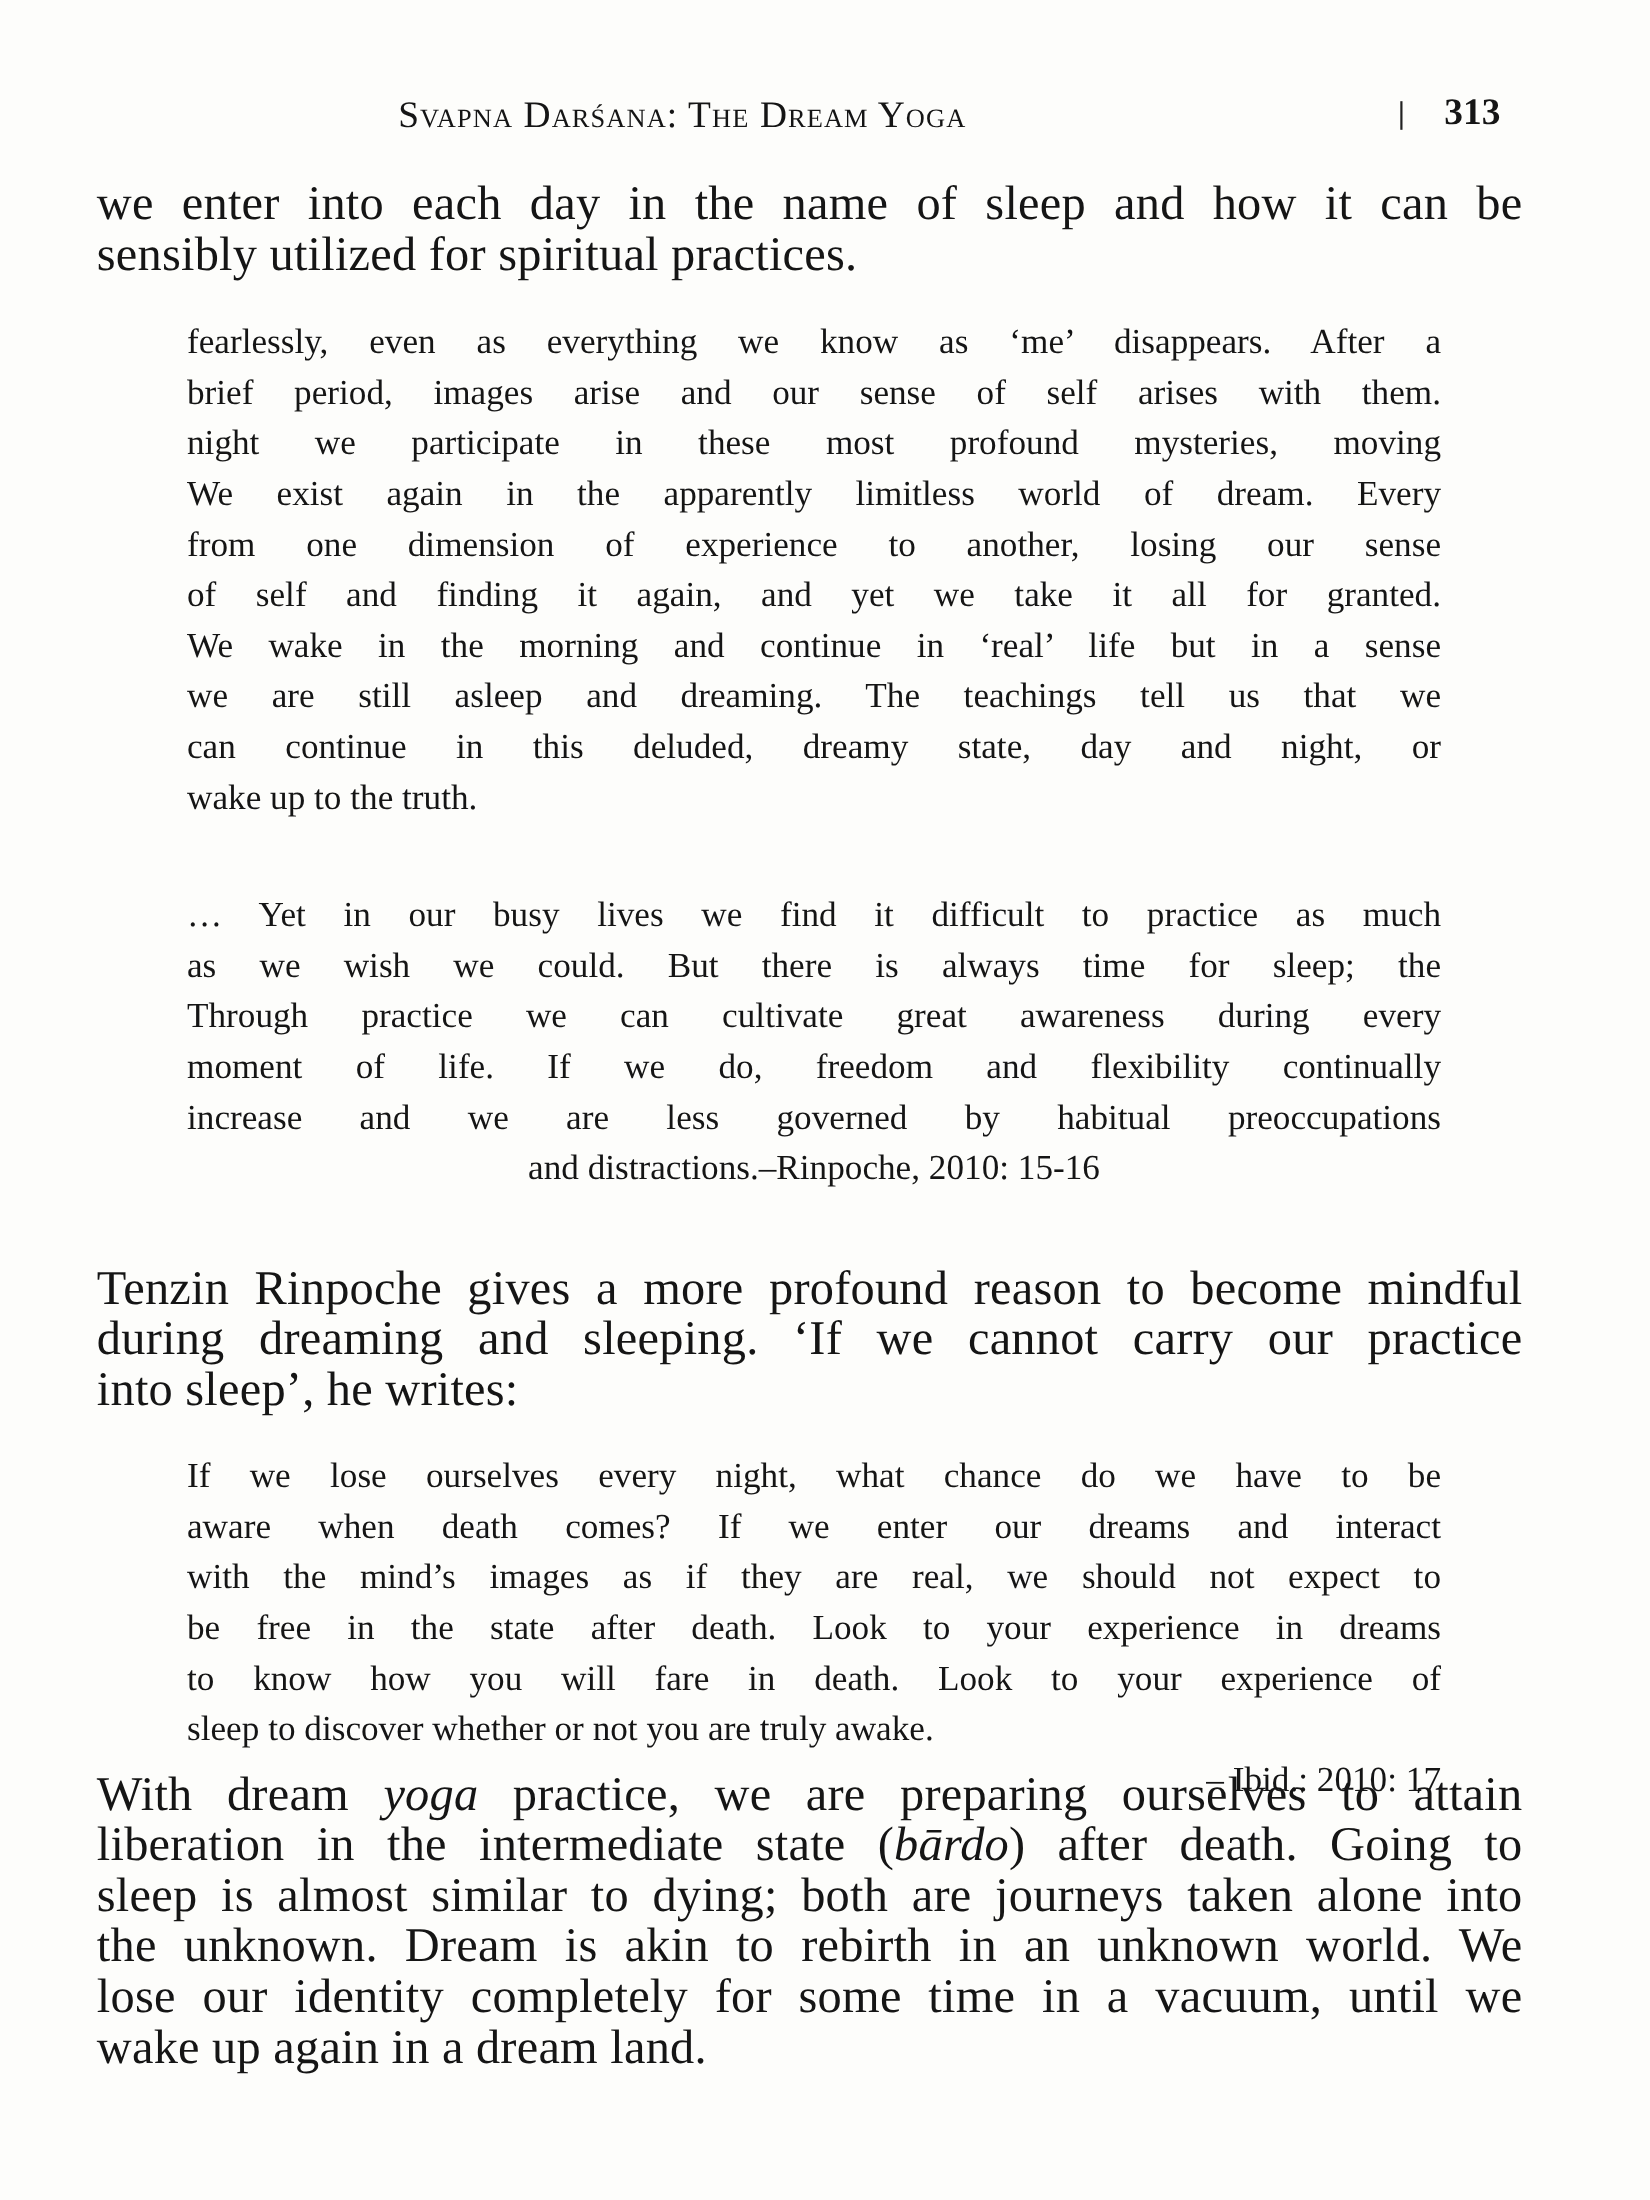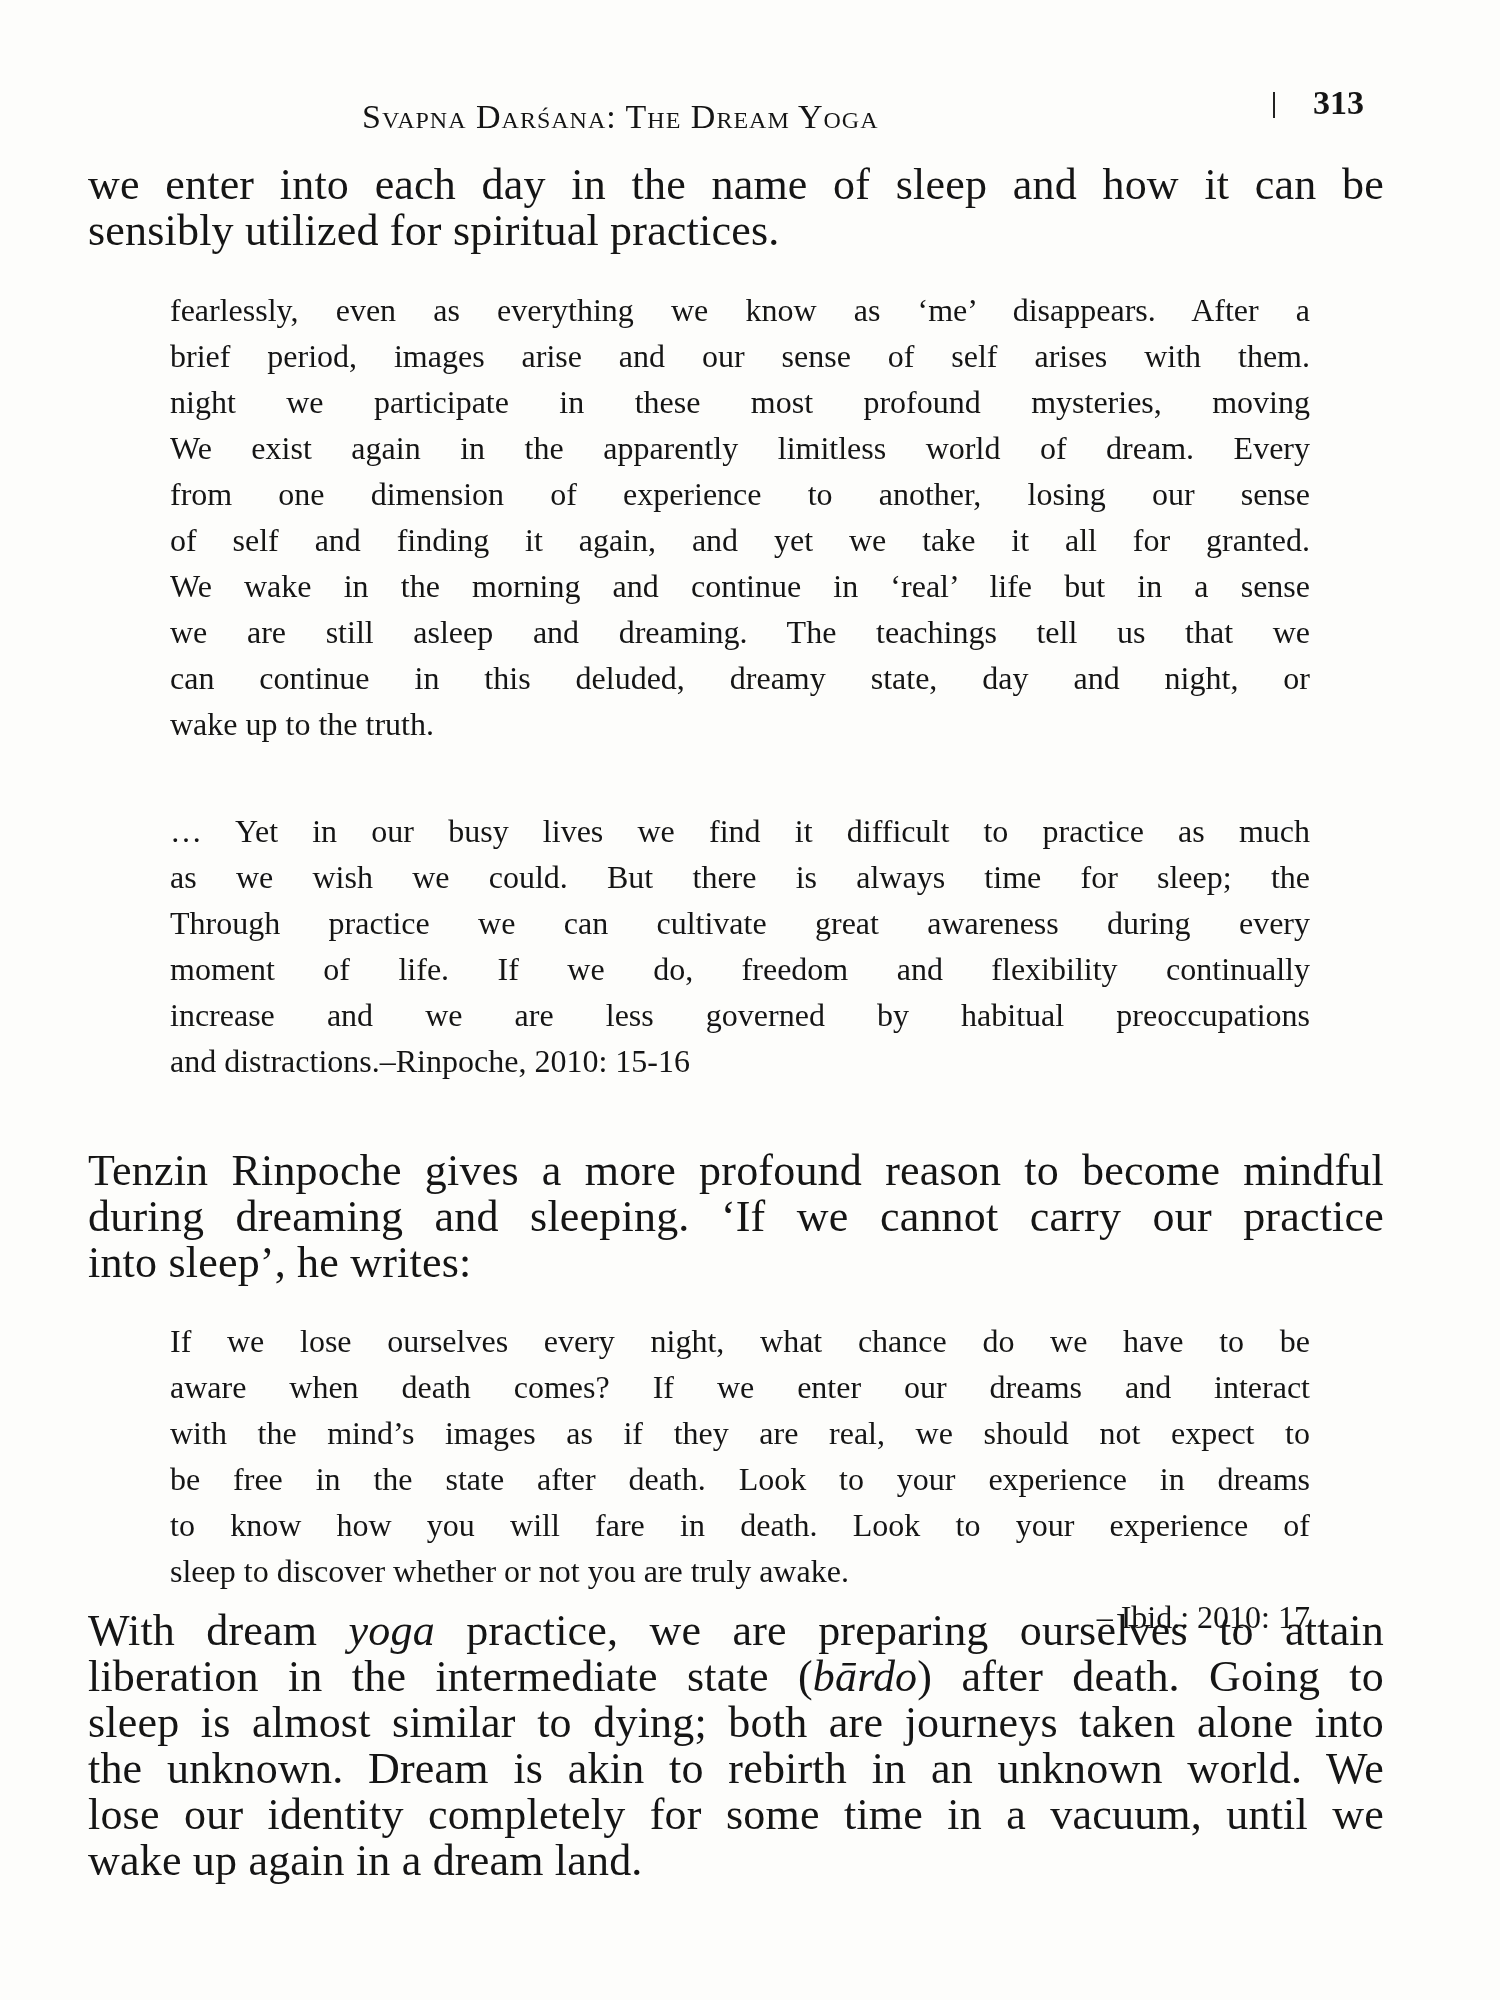--- a/index.html
+++ b/index.html
@@ -12,38 +12,37 @@
     overflow: hidden;
   }
   .page { position: absolute; left: 0; top: 0; width: 1500px; height: 2000px; }
   .running-head {
     position: absolute; top: 82px; left: 0; width: 1500px; height: 50px;
   }
   .rh-title {
     position: absolute; left: 362px; top: 4px;
     font-size: 34px; letter-spacing: 1px;
     font-variant: small-caps;
-    margin-top: 12px;
   }
   .rh-bar {
     position: absolute; left: 1273px; top: 10px;
     width: 2px; height: 26px; background: #222;
   }
   .rh-page {
     position: absolute; left: 1313px; top: 2px;
     font-size: 34px;
     font-weight: bold;
   }
   .block { position: absolute; }
   .line { display: block; white-space: nowrap; text-align: justify; text-align-last: justify; }
   .body-para { left: 88px; width: 1296px; font-size: 44px; line-height: 46px; letter-spacing: 0.2px; }
   .body-para .line.last { text-align-last: left; }
   .quote { left: 170px; width: 1140px; font-size: 32px; line-height: 46px; }
   .quote .line.last { text-align-last: left; }
-  .attrib-row { display: flex; justify-content: flex-start; white-space: nowrap; }
+  .attrib-row { display: flex; justify-content: center; white-space: nowrap; }
   .attrib { font-size: 32px; }
   .attrib-right { text-align: right; display: block; font-size: 32px; line-height: 46px; }
   em { font-style: italic; }
 </style>
 </head>
 <body>
 
 <div class="page">
 
   <div class="running-head">

